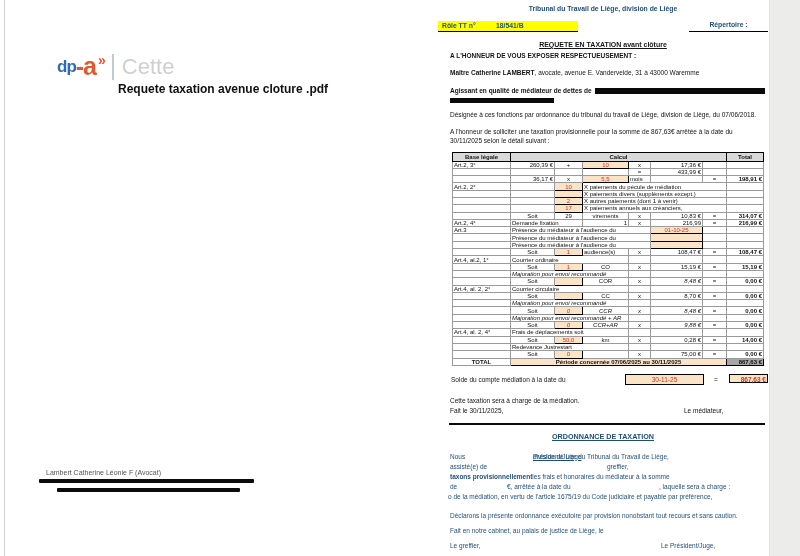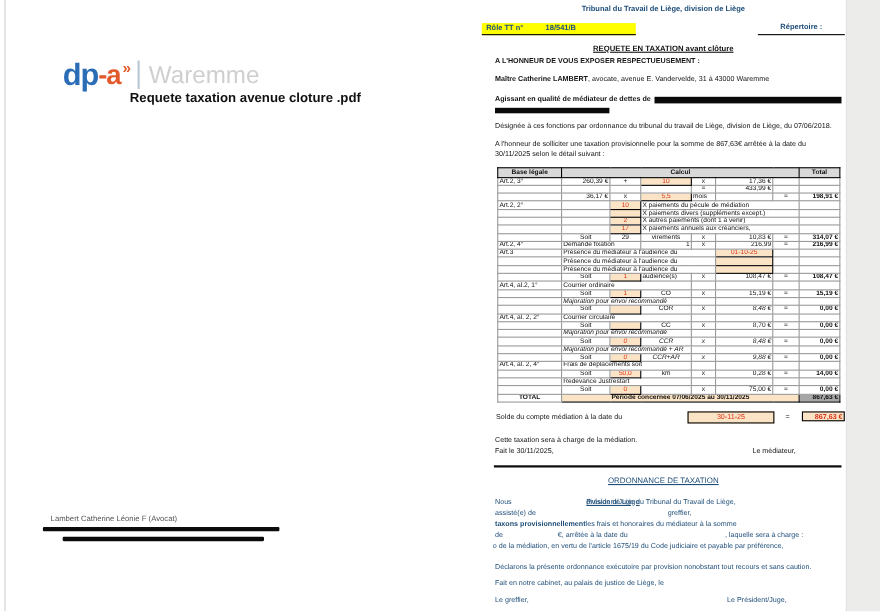--- a/index.html
+++ b/index.html
@@ -4,21 +4,21 @@
 <style>
   html,body{margin:0;padding:0}
   body{width:800px;height:556px;position:relative;background:#ffffff;
        font-family:"Liberation Sans",sans-serif;overflow:hidden;color:#141414}
 
   .leftline{position:absolute;left:4px;top:0;width:1px;height:556px;background:#d2d2d2}
   .rightstrip{position:absolute;left:769px;top:0;width:31px;height:556px;background:#ececeb;border-left:1px solid #e2e2e2}
 
   
   .logo{position:absolute;left:57px;top:52px;display:flex;align-items:center}
-  .logo .dp{font-size:28px;font-weight:bold;color:#2a6db6;letter-spacing:-1px}
+  .logo .dp{font-size:17px;font-weight:bold;color:#2a6db6;letter-spacing:-1px}
   .logo .da{font-size:25px;font-weight:bold;color:#e2592b;letter-spacing:-1px}
   .logo .chev{color:#e2592b;font-size:14px;font-weight:bold;position:relative;top:-7px;left:2px;letter-spacing:-2px}
   .logo .sep{width:2px;height:26px;background:#bcc9d6;margin:0 8px 0 10px}
   .logo .regcol{font-size:22px;color:#cfcfcf}
   .pdfname{position:absolute;left:118px;top:82px;font-size:12px;font-weight:bold;color:#111}
   .footname{position:absolute;left:46px;top:469px;font-size:7px;color:#555}
   .fbar1{position:absolute;left:39px;top:479px;width:215px;height:4px;background:#0c0c0c;border-radius:1px}
   .fbar2{position:absolute;left:57px;top:488px;width:183px;height:4px;background:#0c0c0c;border-radius:1px}
 
   
@@ -59,21 +59,21 @@
   .seq{position:absolute;left:277px;top:2px}
   .samount{position:absolute;left:292px;top:0;width:39px;height:9px;background:#fbe3c5;border:1px solid #000;color:#d9341c;font-weight:bold;text-align:right;line-height:9px;padding-right:1px;box-sizing:border-box}
 
   .cette{margin:11px 0 0 13px;white-space:nowrap}
   .faitrow{position:relative;height:9px;margin-top:2px}
   .faitrow .fl{position:absolute;left:13px;top:0}
   .faitrow .fr{position:absolute;left:247px;top:0}
   .hrule{margin:7px 4px 0 12px;height:2px;background:#0a0a0a}
 
   
-  .ordtitle{margin-top:7px;text-align:center;color:#1f4e79;font-weight:normal;font-size:7.2px}
+  .ordtitle{margin-top:7px;text-align:center;color:#1f4e79;font-weight:bold;font-size:7.2px}
   .ordtitle span{text-decoration:underline}
   .bluep{color:#1f4e79;white-space:nowrap}
   .oline{position:relative;height:10px}
   .oline span{position:absolute;top:0}
   .l1{margin-top:11px}
   .l1 .a{left:13px}.l1 .bseg{left:96px}
   .l2 .a{left:13px}.l2 .bseg{left:170px}
   .l3 .a{left:13px}
   .l4 .a{left:13px}.l4 .bseg{left:70px}.l4 .cseg{left:222px}
   .l5 .a{left:11px}
@@ -86,21 +86,21 @@
 <body>
 
 <div class="leftline"></div>
 <div class="rightstrip"></div>
 
 <div class="logo">
   <span class="dp">dp</span>
     <span class="da">-a</span>
     <span class="chev">»</span>
   <span class="sep"></span>
-  <span class="regcol">Waremme</span>
+  <span class="regcol">Cette</span>
 </div>
 <div class="pdfname">Requete taxation avenue cloture .pdf</div>
 <div class="footname">Lambert Catherine Léonie F (Avocat)</div>
 <div class="fbar1"></div>
 <div class="fbar2"></div>
 
 <div class="doc">
   <div class="court">Tribunal du Travail de Liège, division de Liège</div>
 
   <div class="rolerow">

